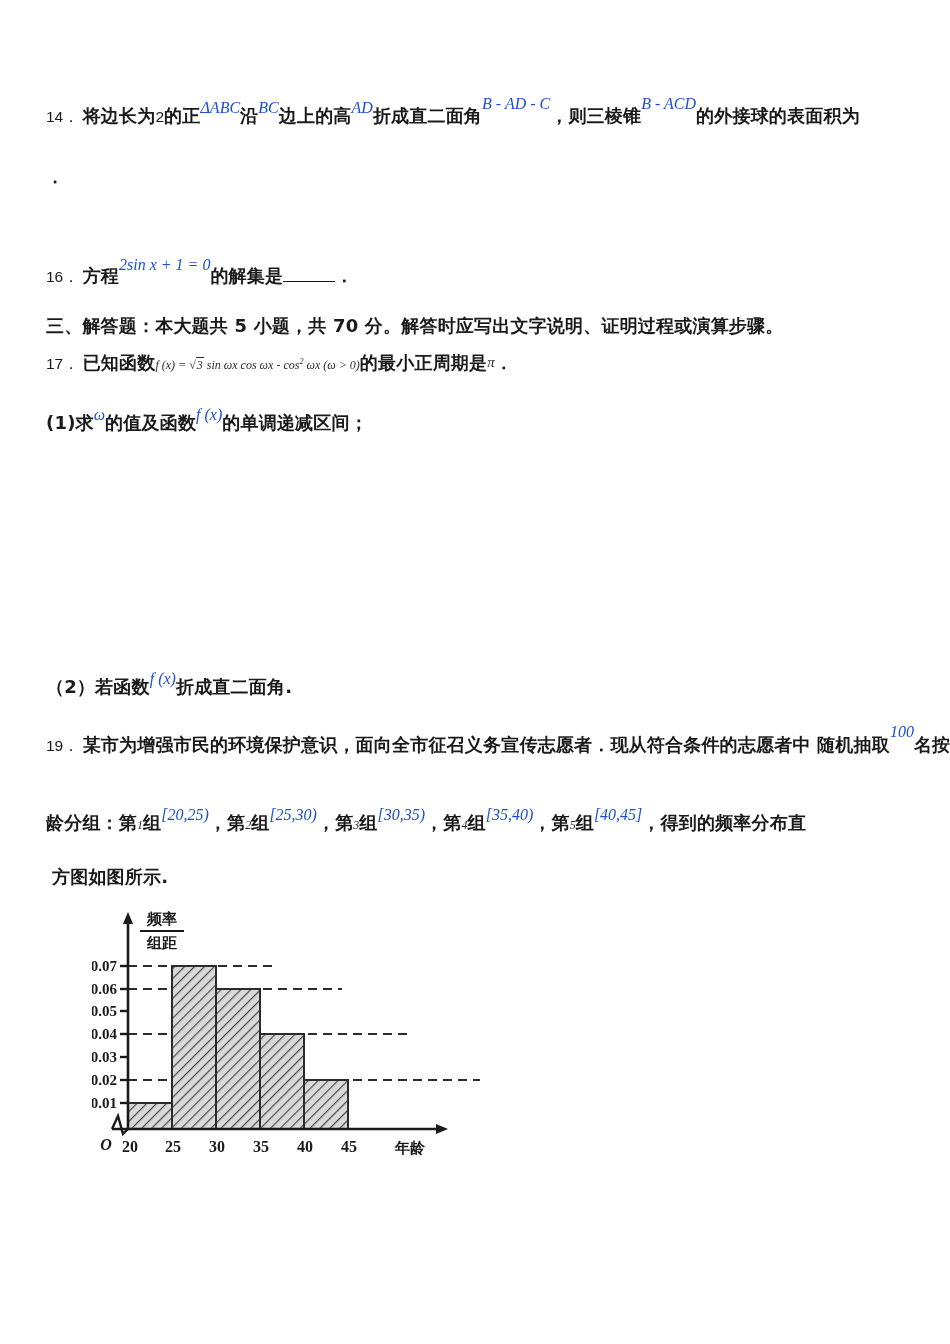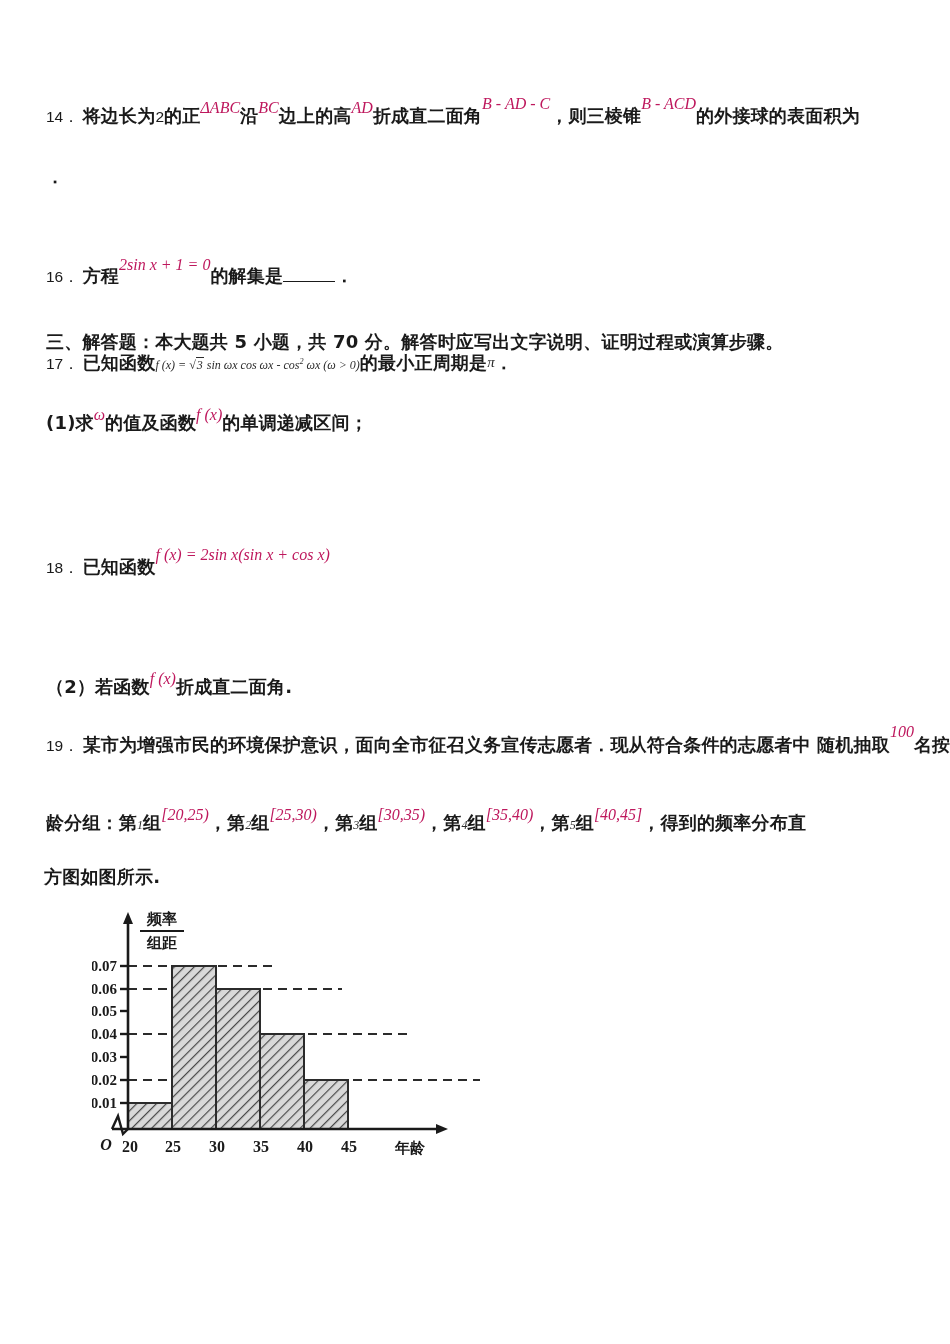--- a/index.html
+++ b/index.html
@@ -46,21 +46,21 @@
     font-size: 12px;
     color: #2b2b2b;
   }
   .mup {  
     display: inline-block;
     position: relative;
     top: -9px;
     font-family: "Liberation Serif", "DejaVu Serif", serif;
     font-style: italic;
     font-size: 16px;
-    color: #be185d;
+    color: #1d4ed8;
     white-space: nowrap;
   }
   .mdown {
     display: inline-block;
     position: relative;
     top: 4px;
     font-family: "Liberation Serif", "DejaVu Serif", serif;
     font-style: italic;
     font-size: 15px;
     color: #2b2b2b;
@@ -127,54 +127,50 @@
   <div class="qline" style="left:46px; top:166px;">
     <span class="cn">．</span>
   </div>
 
 
   <div class="qline" style="left:46px; top:265px;">
     <span class="num">16．</span>
     <span class="cn">方程</span><span class="mup" style="top:-12px">2sin x + 1 = 0</span><span class="cn">的解集是</span><span class="blank s"></span><span class="cn">．</span>
   </div>
 
-  <div class="qline" style="left:46px; top:315px;margin-top:16px;">
+  <div class="qline" style="left:46px; top:315px;">
     <span class="cn">三、解答题：本大题共 5 小题，共 70 分。解答时应写出文字说明、证明过程或演算步骤。</span>
   </div>
 
   <div class="qline" style="left:46px; top:352px;">
     <span class="num">17．</span>
     <span class="cn">已知函数</span><span class="mi"><span>f (x) = </span><span>√</span><span class="rad">3</span><span> sin ωx cos ωx - cos</span><span class="sup">2</span><span> ωx (ω &gt; 0)</span></span><span class="cn">的最小正周期是</span><span class="mdown" style="top:-2px">π</span><span class="cn">．</span>
   </div>
 
   <div class="qline" style="left:46px; top:412px;">
     <span class="cn">(1)求</span><span class="mup">ω</span><span class="cn">的值及函数</span><span class="mup">f (x)</span><span class="cn">的单调递减区间；</span>
   </div>
 
 
-  <div class="qline" style="left:46px; top:556px;">
-    <span class="num">18．</span>
-    <span class="cn">已知函数</span><span class="mup" style="top:-13px">f (x) = 2sin x(sin x + cos x)</span>
-  </div>
 
 
   <div class="qline" style="left:46px; top:676px;">
     <span class="cn">（2）若函数</span><span class="mup">f (x)</span><span class="cn">折成直二面角.</span>
   </div>
 
   <div class="qline" style="left:46px; top:734px;">
     <span class="num">19．</span>
     <span class="cn">某市为增强市民的环境保护意识，面向全市征召义务宣传志愿者．现从符合条件的志愿者中 随机抽取</span><span class="mup" style="top:-14px">100</span><span class="cn">名按年</span>
   </div>
 
   <div class="qline" style="left:46px; top:812px;">
     <span class="cn">龄分组：第</span><span class="mi">1</span><span class="cn">组</span><span class="mup">[20,25)</span><span class="cn">，第</span><span class="mi">2</span><span class="cn">组</span><span class="mup">[25,30)</span><span class="cn">，第</span><span class="mi">3</span><span class="cn">组</span><span class="mup">[30,35)</span><span class="cn">，第</span><span class="mi">4</span><span class="cn">组</span><span class="mup">[35,40)</span><span class="cn">，第</span><span class="mi">5</span><span class="cn">组</span><span class="mup">[40,45]</span><span class="cn">，得到的频率分布直</span>
   </div>
 
-  <div class="qline" style="left:44px; top:866px;">
+  <div class="qline" style="left:52px; top:866px;">
     <span class="cn">方图如图所示.</span>
   </div>
 
   <div class="chart-wrap">
     <svg class="chart-svg" width="400" height="270" viewBox="0 0 400 270">
       <defs>
         <pattern id="hatch" width="7" height="7" patternTransform="rotate(45)" patternUnits="userSpaceOnUse">
           <rect width="7" height="7" fill="#d9d9d9"></rect>
           <line x1="0" y1="0" x2="0" y2="7" stroke="#4a4a4a" stroke-width="2.4"></line>
         </pattern>

